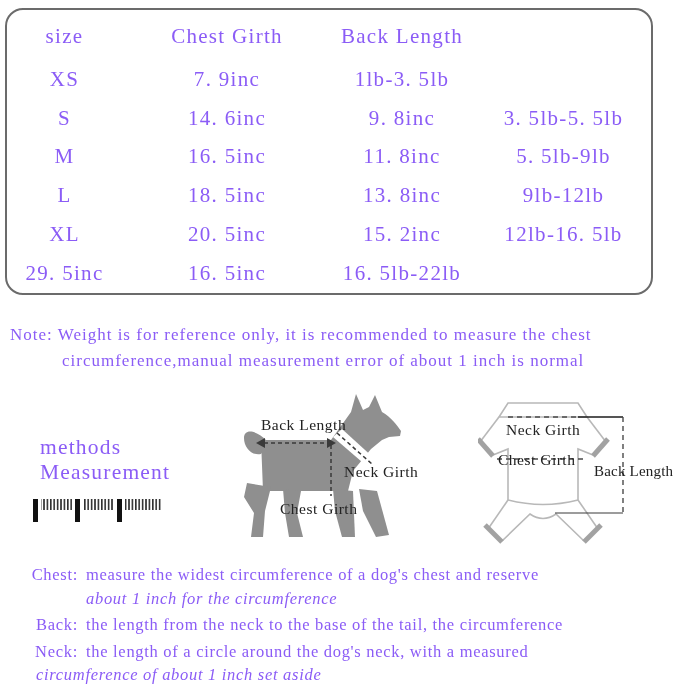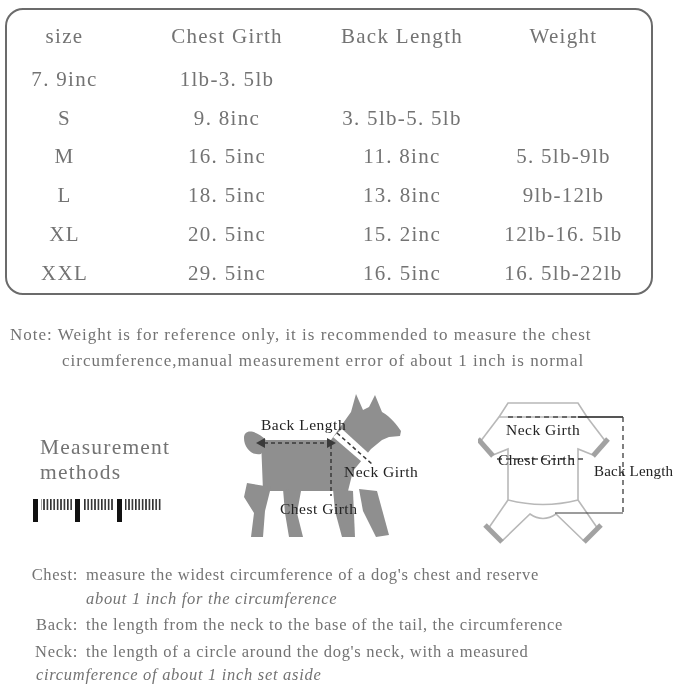--- a/index.html
+++ b/index.html
@@ -1,18 +1,18 @@
 <!DOCTYPE html>
 <html><head>
 <meta charset="utf-8">
 <style>
   html,body{margin:0;padding:0;background:#fff;}
   .sheet{
     position:relative;width:679px;height:699px;overflow:hidden;background:#fff;
-    font-family:"Liberation Serif","DejaVu Serif",serif;color:#737373;
+    font-family:"Liberation Serif","DejaVu Serif",serif;color:#8b5cf6;
   }
   
   .tbox{
     position:absolute;left:5px;top:8px;width:648px;height:287px;
     border:2px solid #6b6b6b;border-radius:18px;box-sizing:border-box;
     padding-top:4px;display:flex;flex-direction:column;
   }
   .trow{display:grid;grid-template-columns:115px 210px 140px 183px;height:39px;align-items:center;}
   .trow.thead{height:46px;}
   .tc{text-align:center;font-size:21px;letter-spacing:1.3px;white-space:nowrap;}
@@ -38,28 +38,29 @@
 </head>
 <body>
 
 <div class="sheet">
 
   <div class="tbox">
     <div class="trow thead">
       <div class="tc">size</div>
       <div class="tc">Chest Girth</div>
       <div class="tc">Back Length</div>
-      <div class="tc">Weight</div>
     </div>
     <div class="trow">
+      <div class="tc">XS</div>
       <div class="tc">7. 9inc</div>
       <div class="tc">1lb-3. 5lb</div>
     </div>
     <div class="trow">
       <div class="tc">S</div>
+      <div class="tc">14. 6inc</div>
       <div class="tc">9. 8inc</div>
       <div class="tc">3. 5lb-5. 5lb</div>
     </div>
     <div class="trow">
       <div class="tc">M</div>
       <div class="tc">16. 5inc</div>
       <div class="tc">11. 8inc</div>
       <div class="tc">5. 5lb-9lb</div>
     </div>
     <div class="trow">
@@ -68,35 +69,34 @@
       <div class="tc">13. 8inc</div>
       <div class="tc">9lb-12lb</div>
     </div>
     <div class="trow">
       <div class="tc">XL</div>
       <div class="tc">20. 5inc</div>
       <div class="tc">15. 2inc</div>
       <div class="tc">12lb-16. 5lb</div>
     </div>
     <div class="trow">
-      <div class="tc">XXL</div>
       <div class="tc">29. 5inc</div>
       <div class="tc">16. 5inc</div>
       <div class="tc">16. 5lb-22lb</div>
     </div>
   </div>
 
   <div class="refnote">
     <div class="l1">Note: Weight is for reference only, it is recommended to measure the chest</div>
     <div class="l2">circumference,manual measurement error of about 1 inch is normal</div>
   </div>
 
   <div class="methods">
+    <div>methods</div>
     <div>Measurement</div>
-    <div>methods</div>
   </div>
 
   <div class="rulerbox">
     <svg width="130" height="24" viewBox="0 0 130 24">
       <defs>
         <pattern id="tickpat" width="3.4" height="11" patternUnits="userSpaceOnUse">
           <rect x="0" y="0" width="1.6" height="11" fill="#2e2e2e"></rect>
         </pattern>
       </defs>
       <rect x="0" y="0" width="5" height="23" fill="#111"></rect>

